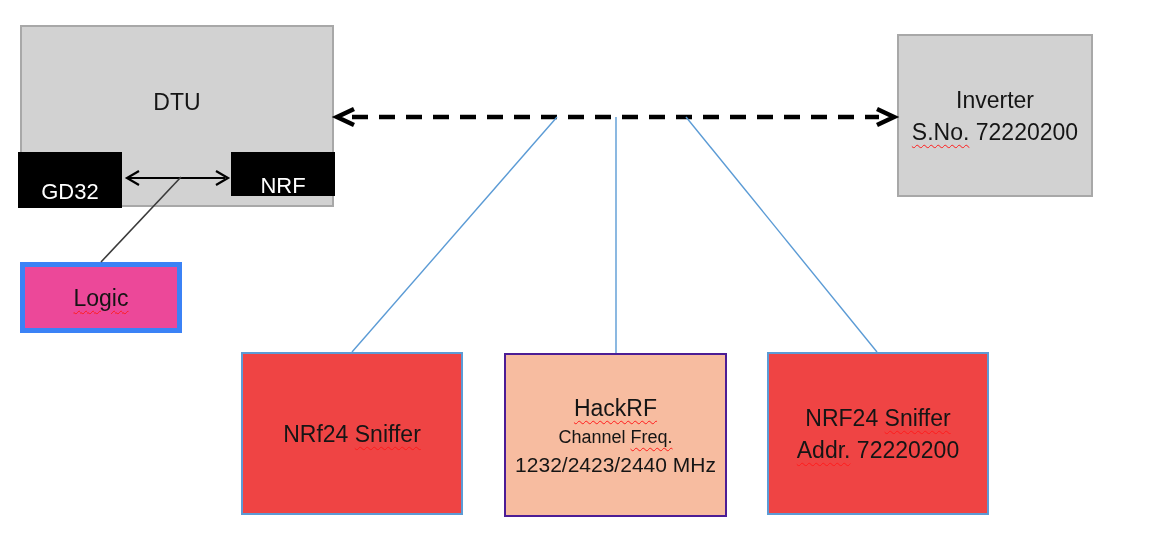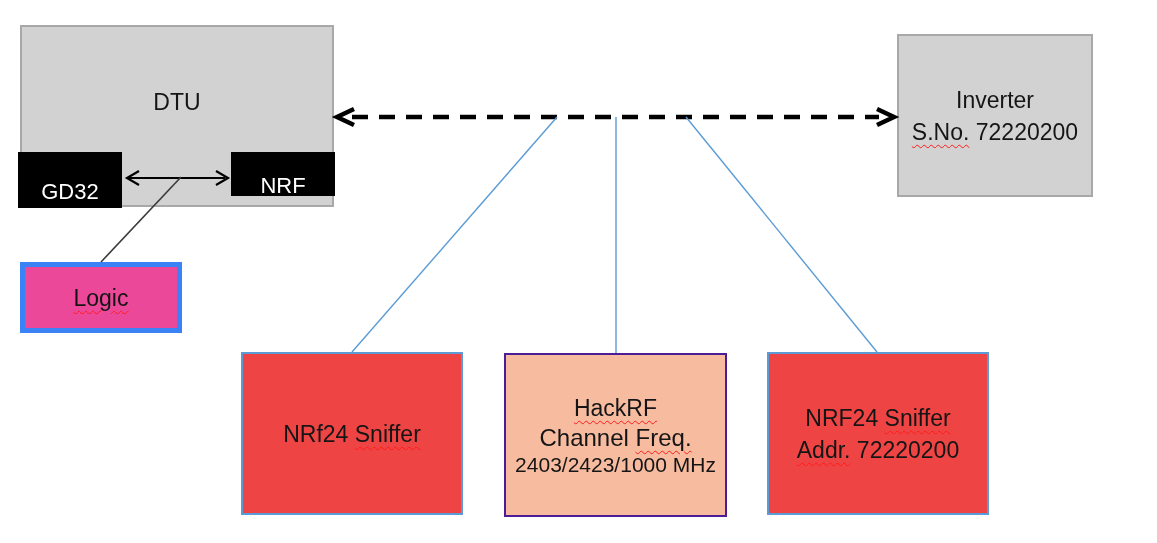--- a/index.html
+++ b/index.html
@@ -21,21 +21,21 @@
     text-align: center;
     box-sizing: border-box;
   }
   .gray   { background: #d2d2d2; border: 2px solid #a8a8a8; }
   .blue   { background: #ef4444; border: 2px solid #5c9bd5; }
   .orange { background: #f7bca0; border: 2px solid #4c1d95; }
   .green  { background: #ec4899; border: 5px solid #3b82f6; }
   .black  { background: #000000; border: none; color: #ffffff; }
 
   .line-lg { font-size: 23px; line-height: 32px; white-space: pre; }
-  .line-md { font-size: 24px; line-height: 27px; white-space: pre; }
+  .line-md { font-size: 18px; line-height: 27px; white-space: pre; }
   .line-fr { font-size: 21px; line-height: 27px; white-space: pre; }
   .chip-label { font-size: 22px; line-height: 24px; margin-top: 24px; }
 
   .misspelled {
     text-decoration: underline;
     text-decoration-style: wavy;
     text-decoration-color: #ff1a1a;
     text-decoration-thickness: 1px;
     text-underline-offset: 4px;
   }
@@ -73,21 +73,21 @@
     <div class="line-lg"><span class="misspelled">S.No.</span><span> 72220200</span></div>
   </div>
 
   <div class="box blue" style="left:241px; top:352px; width:222px; height:163px;">
     <div class="line-lg"><span>NRf24 </span><span class="misspelled">Sniffer</span></div>
   </div>
 
   <div class="box orange" style="left:504px; top:353px; width:223px; height:164px;">
     <div class="line-lg misspelled">HackRF</div>
     <div class="line-md"><span>Channel </span><span class="misspelled">Freq.</span></div>
-    <div class="line-fr">2403/2423/1000 MHz</div>
+    <div class="line-fr">1232/2423/2440 MHz</div>
   </div>
 
   <div class="box blue" style="left:767px; top:352px; width:222px; height:163px;">
     <div class="line-lg"><span>NRF24 </span><span class="misspelled">Sniffer</span></div>
     <div class="line-lg"><span class="misspelled">Addr.</span><span> 72220200</span></div>
   </div>
 
   <svg id="connector-layer" viewBox="0 0 1157 543" xmlns="http://www.w3.org/2000/svg">
 
     <line x1="352" y1="117" x2="879" y2="117" stroke="#000000" stroke-width="4.5" stroke-dasharray="16 11"></line>

